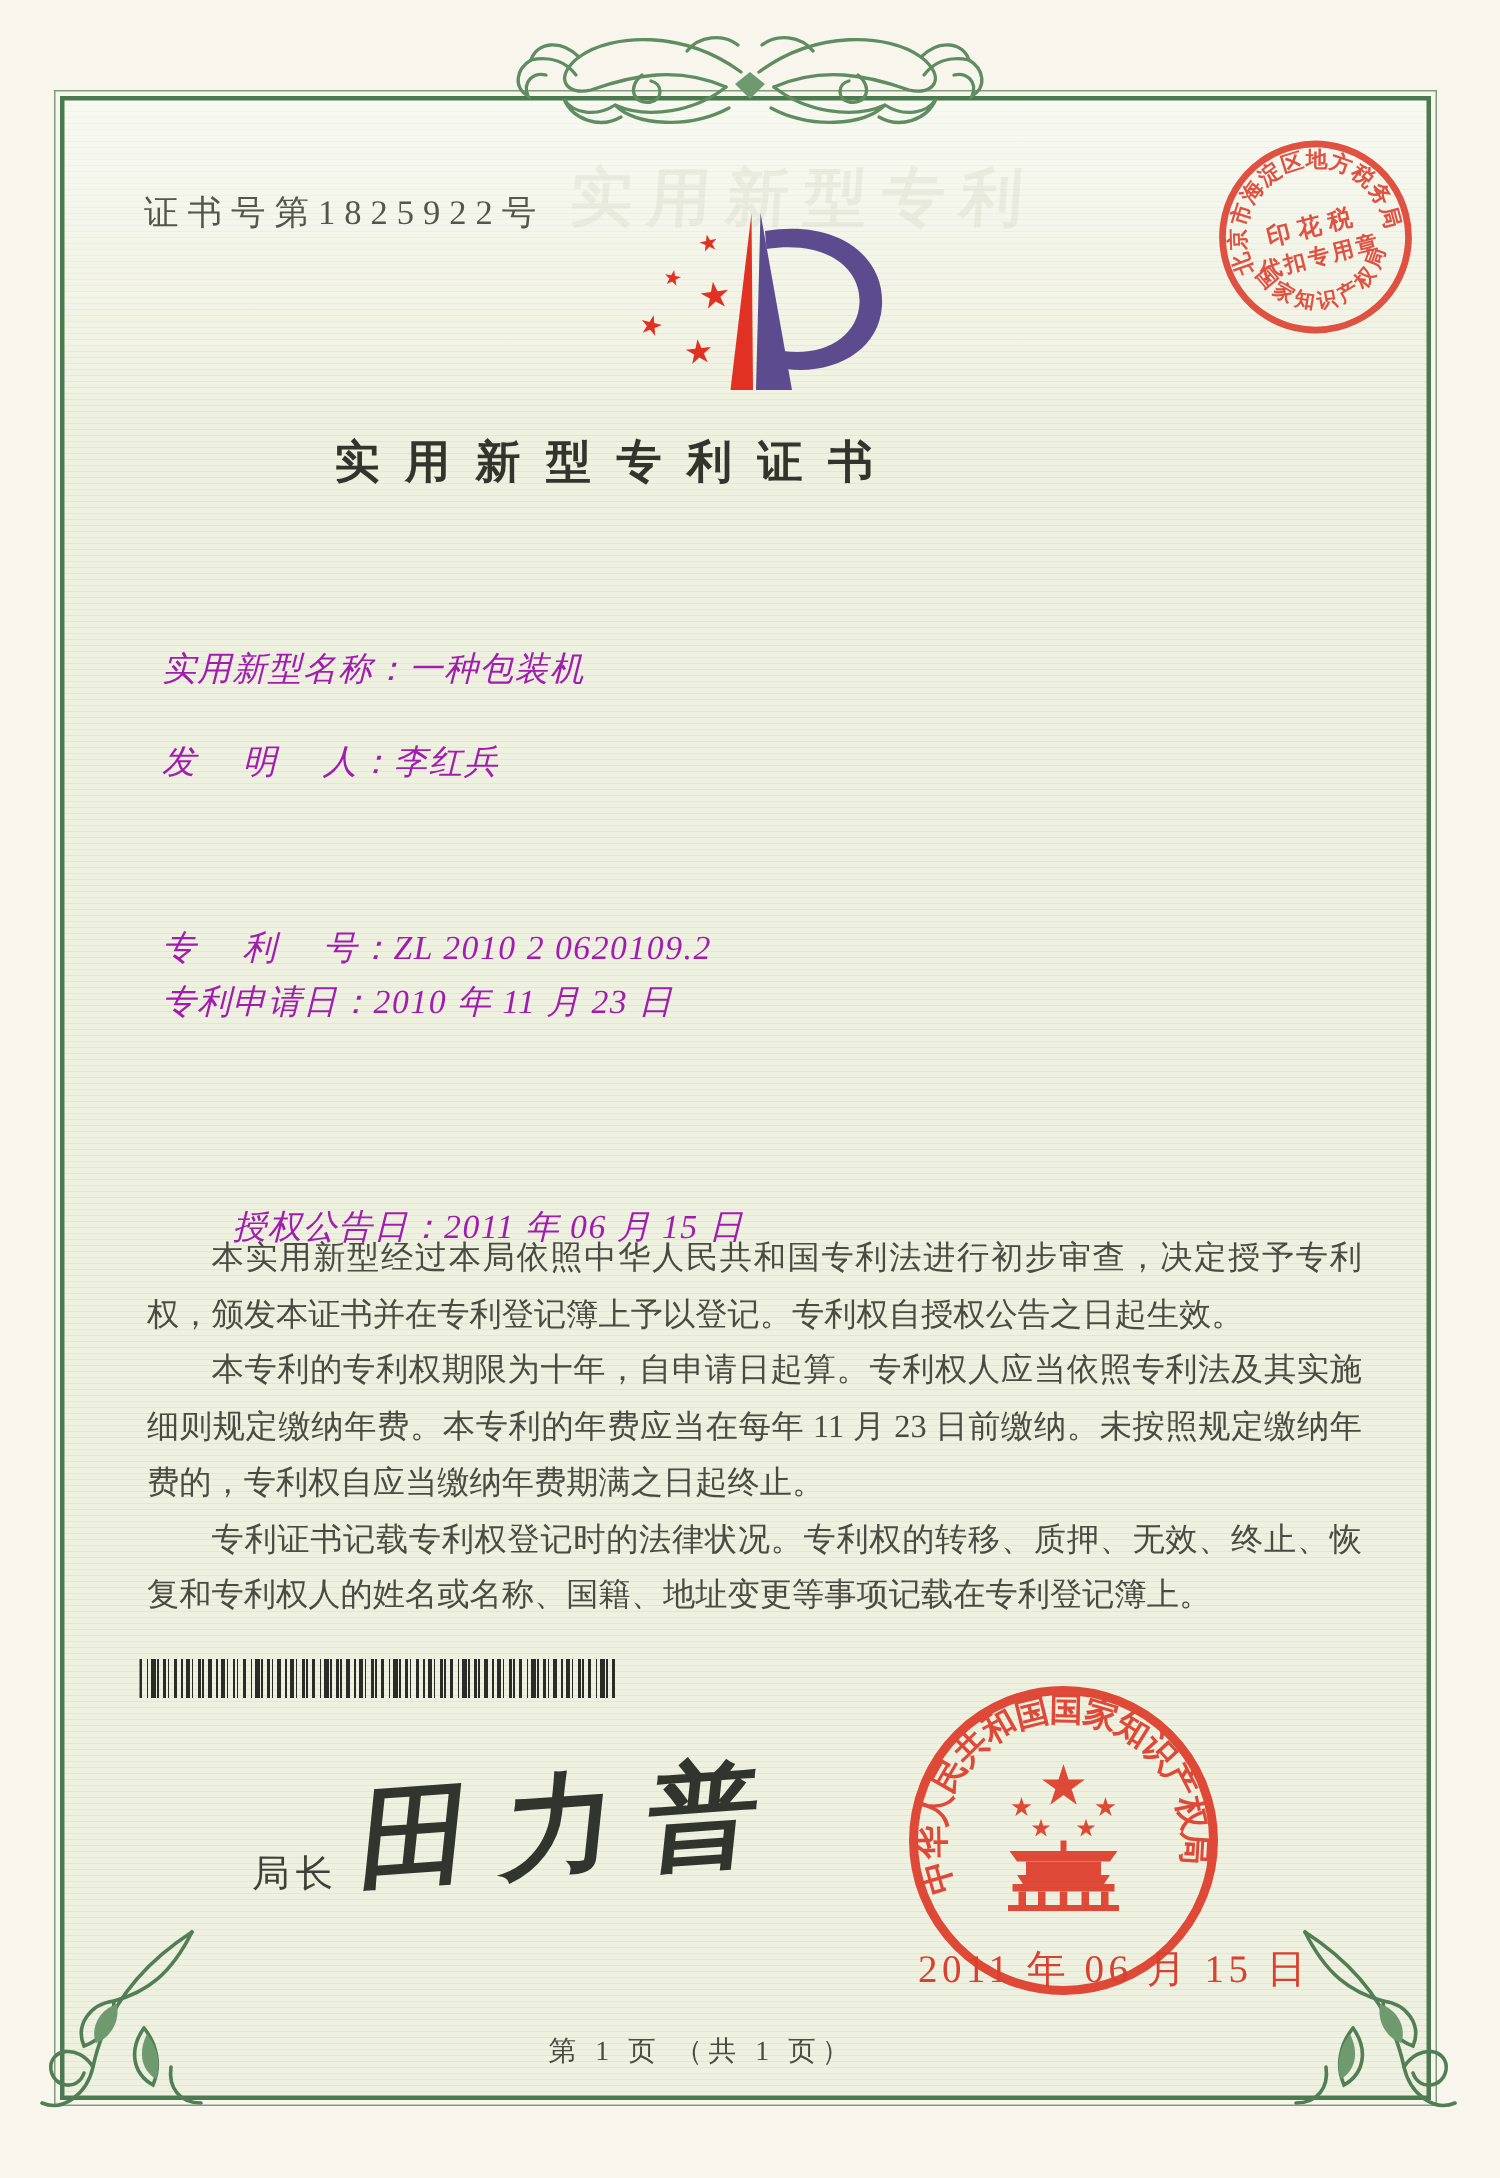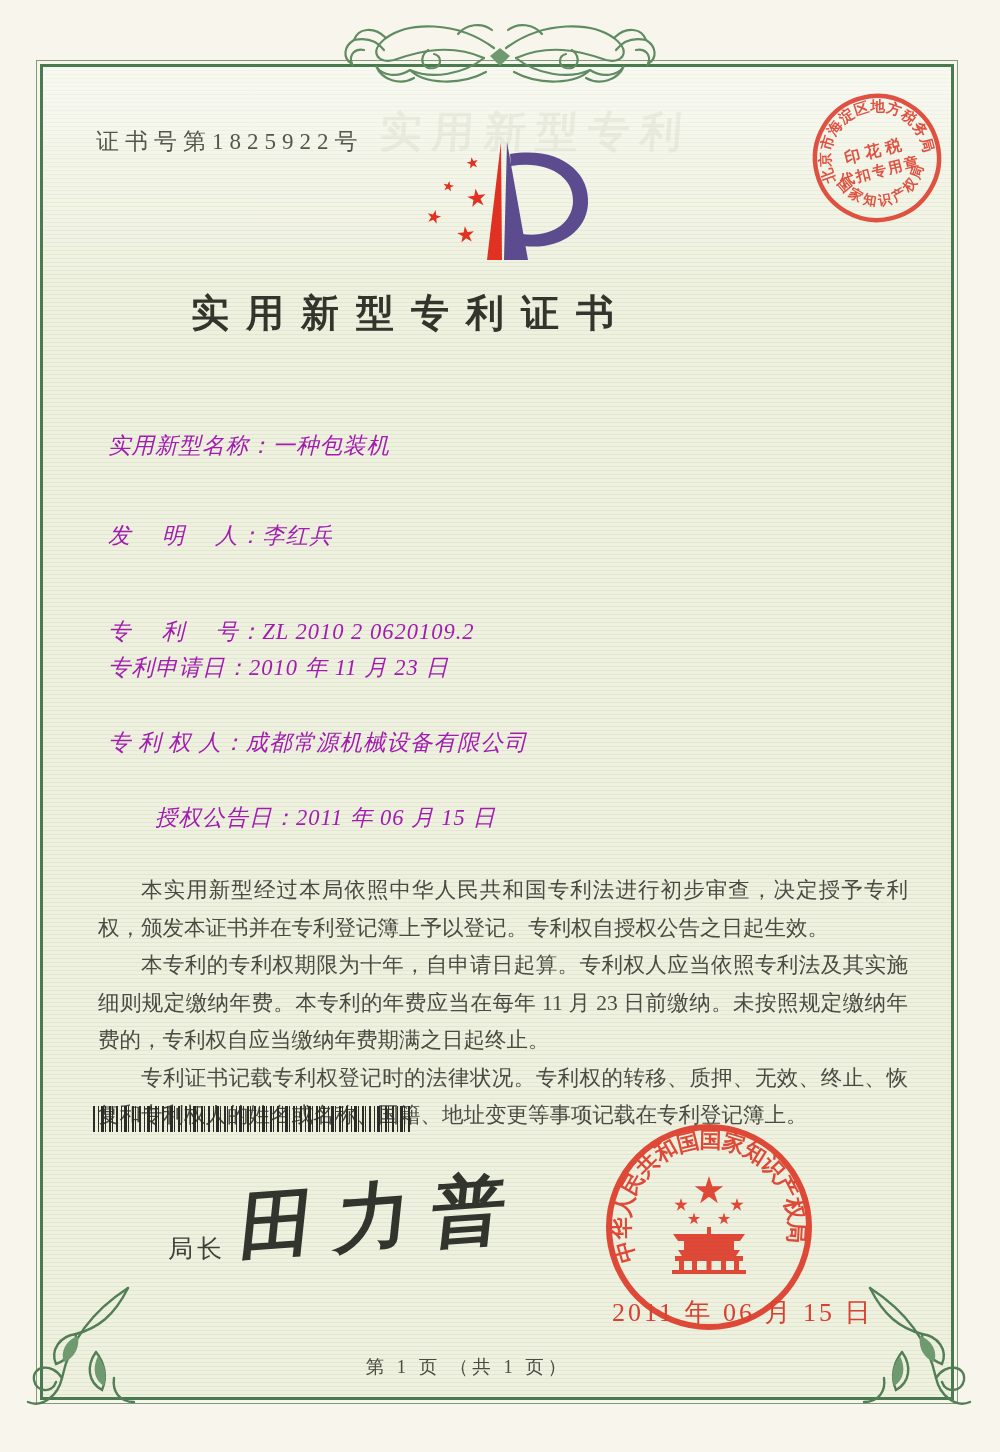--- a/index.html
+++ b/index.html
@@ -27,26 +27,26 @@
   }
   .ghost{
     position:absolute; left:380px; top:104px; width:460px;
     font-size:42px; letter-spacing:10px; color:#9aa183; opacity:.12;
     font-weight:700; transform:skewX(-4deg); pointer-events:none;
   }
   .logo{ position:absolute; left:418px; top:138px; width:184px; height:138px; }
   .logo .star{ position:absolute; color:#e03122; line-height:1; }
   .title{
     position:absolute; left:36px; top:288px; width:750px; text-align:center;
-    font-size:38px; font-weight:700; letter-spacing:17px; color:#33342c;
+    font-size:30px; font-weight:700; letter-spacing:17px; color:#33342c;
   }
   .field{ position:absolute; left:108px; font-size:22.5px; color:#a21caf; letter-spacing:1px; white-space:nowrap;font-style:italic;}
   .field .lab{ display:inline-block; }
   .paras{
-    position:absolute; left:98px; top:872px; width:810px;
+    position:absolute; left:98px; top:820px; width:810px;
     font-size:21.5px; line-height:37.5px; color:#4a4b41; text-align:justify;
   }
   .paras p{ margin:0; text-indent:2em; }
   .barcode{
     position:absolute; left:93px; top:1106px; width:318px; height:26px;
     background:repeating-linear-gradient(90deg,
       #2b2b27 0px 2px, transparent 2px 5px,
       #2b2b27 5px 6px, transparent 6px 8px,
       #2b2b27 8px 11px, transparent 11px 12px,
       #2b2b27 12px 13px, transparent 13px 16px,
@@ -162,31 +162,28 @@
     </text>
     <text x="0" y="-2" text-anchor="middle" fill="#dd3b2a" font-size="16" letter-spacing="5" font-family="Liberation Sans, sans-serif" font-weight="700">印花税</text>
     <text x="0" y="18" text-anchor="middle" fill="#dd3b2a" font-size="14.5" letter-spacing="2" font-family="Liberation Sans, sans-serif" font-weight="700">代扣专用章</text>
   </svg>
 
   <div class="title">实用新型专利证书</div>
 
   <div class="field" style="top:430px;">
     <span class="lab">实用新型名称：</span><span>一种包装机</span>
   </div>
-  <div class="field" style="top:520px;">
+  <div class="field" style="top:492px;">
     <span class="lab">发　 明 　人：</span><span>李红兵</span>
   </div>
   <div class="field" style="top:584px;margin-top:32px;">
     <span class="lab">专　 利 　号：</span><span>ZL 2010 2 0620109.2</span>
   </div>
   <div class="field" style="top:652px;">
     <span class="lab">专利申请日：</span><span>2010 年 11 月 23 日</span>
-  </div>
-  <div class="field" style="top:727px;">
-    <span class="lab">专 利 权 人：</span><span>成都常源机械设备有限公司</span>
   </div>
   <div class="field" style="top:802px;margin-left:47px;">
     <span class="lab">授权公告日：</span><span>2011 年 06 月 15 日</span>
   </div>
 
   <div class="paras">
     <p>本实用新型经过本局依照中华人民共和国专利法进行初步审查，决定授予专利权，颁发本证书并在专利登记簿上予以登记。专利权自授权公告之日起生效。</p>
     <p>本专利的专利权期限为十年，自申请日起算。专利权人应当依照专利法及其实施细则规定缴纳年费。本专利的年费应当在每年 11 月 23 日前缴纳。未按照规定缴纳年费的，专利权自应当缴纳年费期满之日起终止。</p>
     <p>专利证书记载专利权登记时的法律状况。专利权的转移、质押、无效、终止、恢复和专利权人的姓名或名称、国籍、地址变更等事项记载在专利登记簿上。</p>
   </div>

